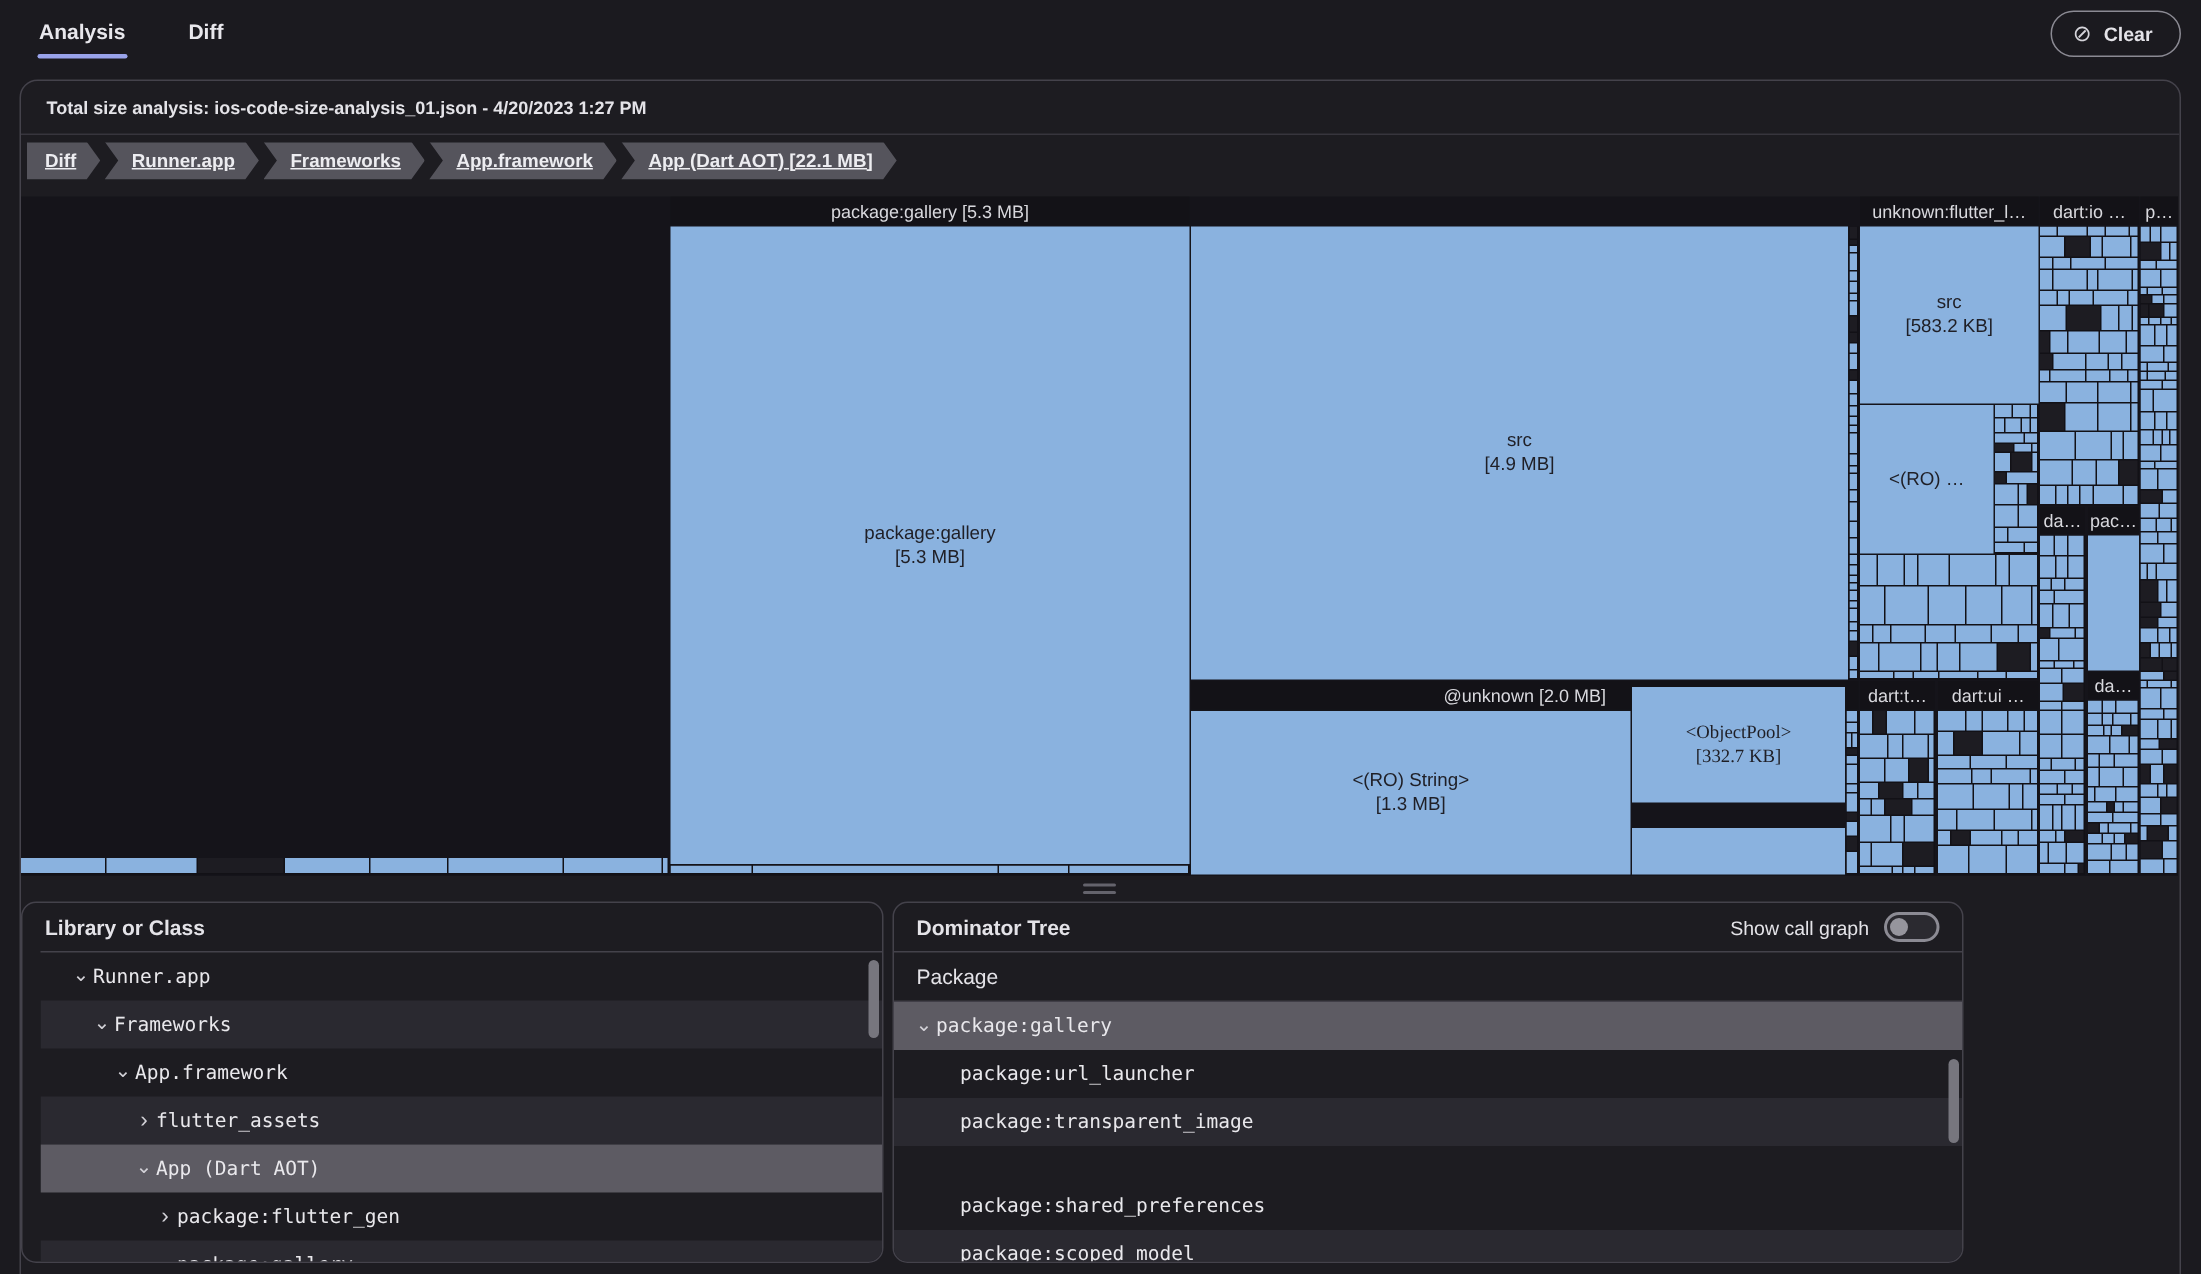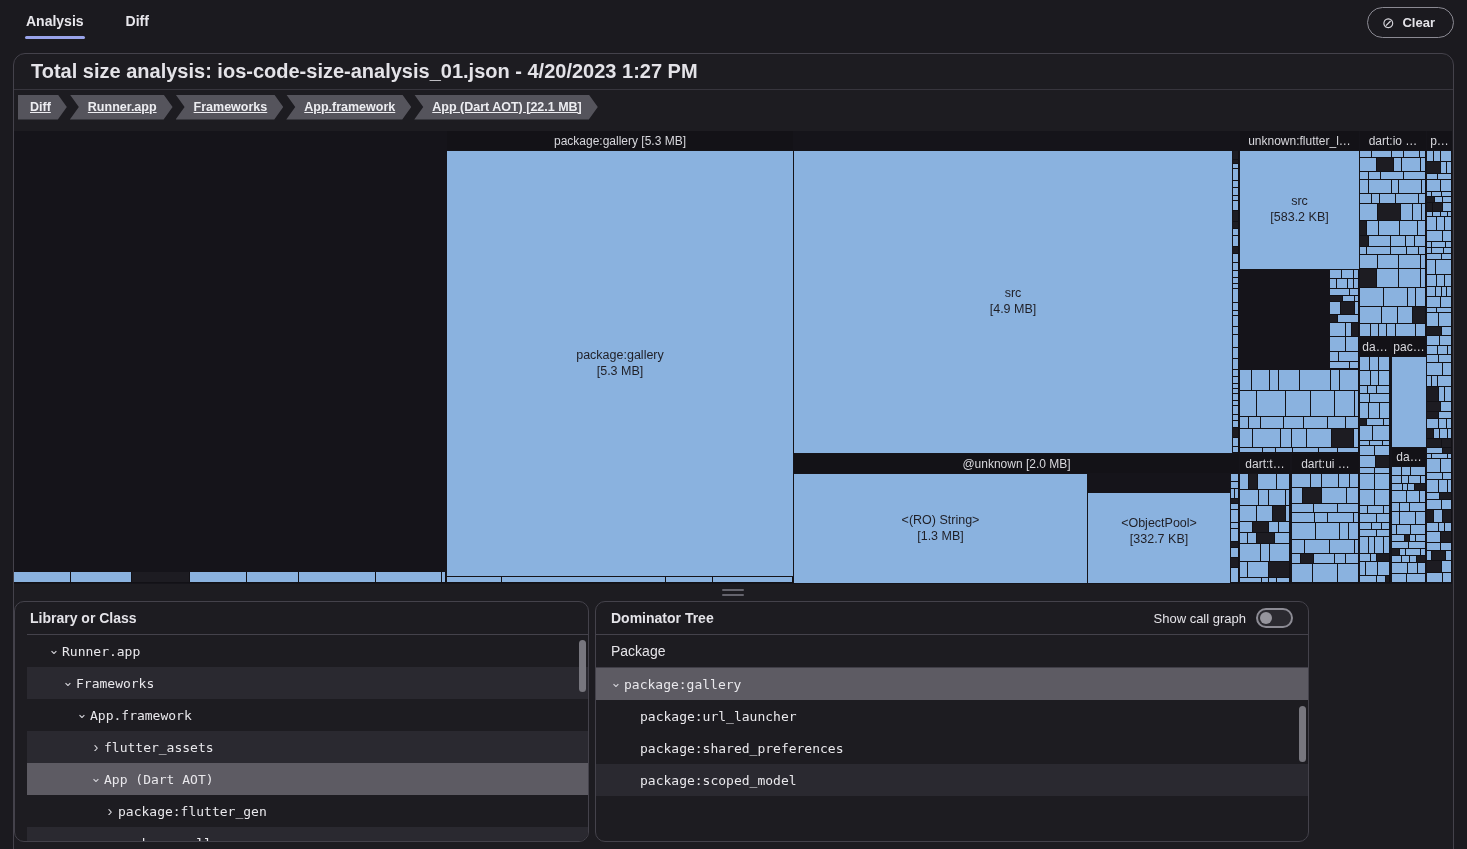--- a/index.html
+++ b/index.html
@@ -15,21 +15,21 @@
   .clear-btn { position:absolute; right:13px; top:7px; height:31px; padding:0 18px 0 14px;
                border:1px solid #8b8a93; border-radius:16px; background:transparent;
                display:flex; align-items:center; gap:8px; color:#e4e3e8; font-size:13px; font-weight:bold; cursor:pointer; }
   .clear-btn .blk { font-size:15px; font-weight:normal; line-height:1; color:#d5d4da; }
 
   
   .card { position:absolute; left:13px; top:53px; width:1441px; height:810px;
           border:1px solid #44424b; border-radius:12px; background:#1d1c21; overflow:hidden; }
 
   .title-row { height:36px; display:flex; align-items:center; padding:0 17px;
-               border-bottom:1px solid #37353d; font-size:20px; font-weight:bold; color:#e4e3e8; }
+               border-bottom:1px solid #37353d; font-size:12px; font-weight:bold; color:#e4e3e8; }
 
   
   .crumbs { height:34px; display:flex; align-items:center; padding:0 4px; }
   .crumb { background:#55545c; color:#ededf1; font-size:12.5px; font-weight:bold;
            height:25px; line-height:25px; padding:0 16px 0 18px; margin-right:3px;
            text-decoration:underline; white-space:nowrap; cursor:pointer;
            clip-path:polygon(0 0, calc(100% - 9px) 0, 100% 50%, calc(100% - 9px) 100%, 0 100%, 9px 50%); }
   .crumb.first { padding-left:12px;
            clip-path:polygon(0 0, calc(100% - 9px) 0, 100% 50%, calc(100% - 9px) 100%, 0 100%); }
 
@@ -177,21 +177,21 @@
         <div class="tm-mc" style="left: 0px; top: 287px; width: 5px; height: 8px;"></div>
         <div class="tm-mc" style="left: 0px; top: 296px; width: 5px; height: 5px;"></div>
       </div>
       <div class="tm-header" style="left: 780px; top: 323px; width: 445px; height: 19px;">@unknown [2.0 MB]</div>
       <div class="tm-cell" style="left: 780px; top: 343px; width: 293px; height: 109px;">
         <div class="tm-label">
           <div>&lt;(RO) String&gt;</div>
           <div>[1.3 MB]</div>
         </div>
       </div>
-      <div class="tm-cell" style="left: 1074px; top: 362px; width: 142px; height: 77px;">
+      <div class="tm-cell" style="left: 1074px; top: 327px; width: 142px; height: 77px; font-family: Liberation Serif, serif;">
         <div class="tm-label">
           <div>&lt;ObjectPool&gt;</div>
           <div>[332.7 KB]</div>
         </div>
       </div>
       <div class="tm-cell" style="left: 1074px; top: 421px; width: 142px; height: 31px;"></div>
       <div class="tm-mosaic" style="left: 1217px; top: 343px; width: 8px; height: 109px;">
         <div class="tm-mc" style="left: 0px; top: 0px; width: 7px; height: 7px;"></div>
         <div class="tm-mc" style="left: 0px; top: 8px; width: 7px; height: 6px;"></div>
         <div class="tm-mc" style="left: 0px; top: 15px; width: 3px; height: 9px;"></div>
@@ -203,20 +203,25 @@
         <div class="tm-mc" style="left: 0px; top: 55px; width: 7px; height: 12px;"></div>
         <div class="tm-mc dark" style="left: 0px; top: 68px; width: 7px; height: 5px;"></div>
         <div class="tm-mc" style="left: 0px; top: 74px; width: 7px; height: 9px;"></div>
         <div class="tm-mc dark" style="left: 0px; top: 84px; width: 7px; height: 9px;"></div>
         <div class="tm-mc" style="left: 0px; top: 94px; width: 7px; height: 14px;"></div>
       </div>
       <div class="tm-cell" style="left: 1226px; top: 20px; width: 119px; height: 118px;">
         <div class="tm-label">
           <div>src</div>
           <div>[583.2 KB]</div>
+        </div>
+      </div>
+      <div class="tm-cell" style="left: 1226px; top: 139px; width: 89px; height: 99px;">
+        <div class="tm-label">
+          <div>&lt;(RO) …</div>
         </div>
       </div>
       <div class="tm-mosaic" style="left: 1316px; top: 139px; width: 29px; height: 99px;">
         <div class="tm-mc" style="left: 0px; top: 0px; width: 11px; height: 8px;"></div>
         <div class="tm-mc" style="left: 12px; top: 0px; width: 11px; height: 8px;"></div>
         <div class="tm-mc" style="left: 24px; top: 0px; width: 4px; height: 8px;"></div>
         <div class="tm-mc" style="left: 0px; top: 9px; width: 6px; height: 9px;"></div>
         <div class="tm-mc" style="left: 7px; top: 9px; width: 10px; height: 9px;"></div>
         <div class="tm-mc" style="left: 18px; top: 9px; width: 5px; height: 9px;"></div>
         <div class="tm-mc" style="left: 24px; top: 9px; width: 4px; height: 9px;"></div>
@@ -689,21 +694,24 @@
       <div class="tree">
         <div class="col-head">Package</div>
         <div>
             <div class="trow sel" style="padding-left: 12px;">
               <span class="chev down">⌄</span>
               <span>package:gallery</span>
             </div>
             <div class="trow" style="padding-left: 44px;">
               <span>package:url_launcher</span>
             </div>
-            <div class="trow" style="padding-left: 44px;">
+            <div class="trow stripe" style="padding-left: 44px;">
+              <span>package:transparent_image</span>
+            </div>
+            <div class="trow" style="padding-left: 44px; margin-top: 24px;">
               <span>package:shared_preferences</span>
             </div>
             <div class="trow stripe" style="padding-left: 44px;">
               <span>package:scoped_model</span>
             </div>
           </div>
       </div>
       <div class="scroll-thumb" style="top:104px; height:56px;"></div>
     </div>
   </div>

